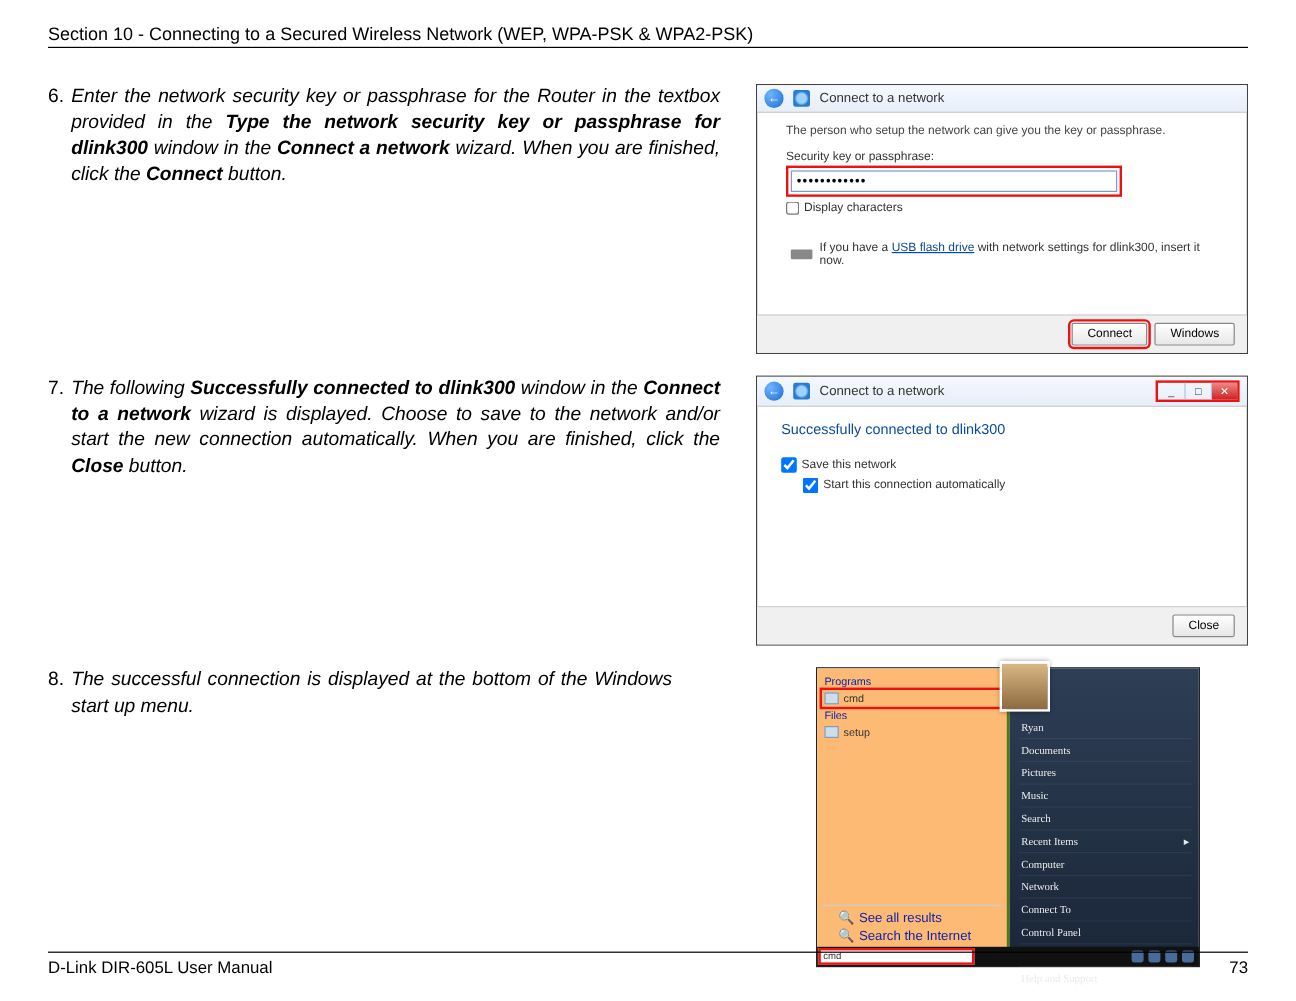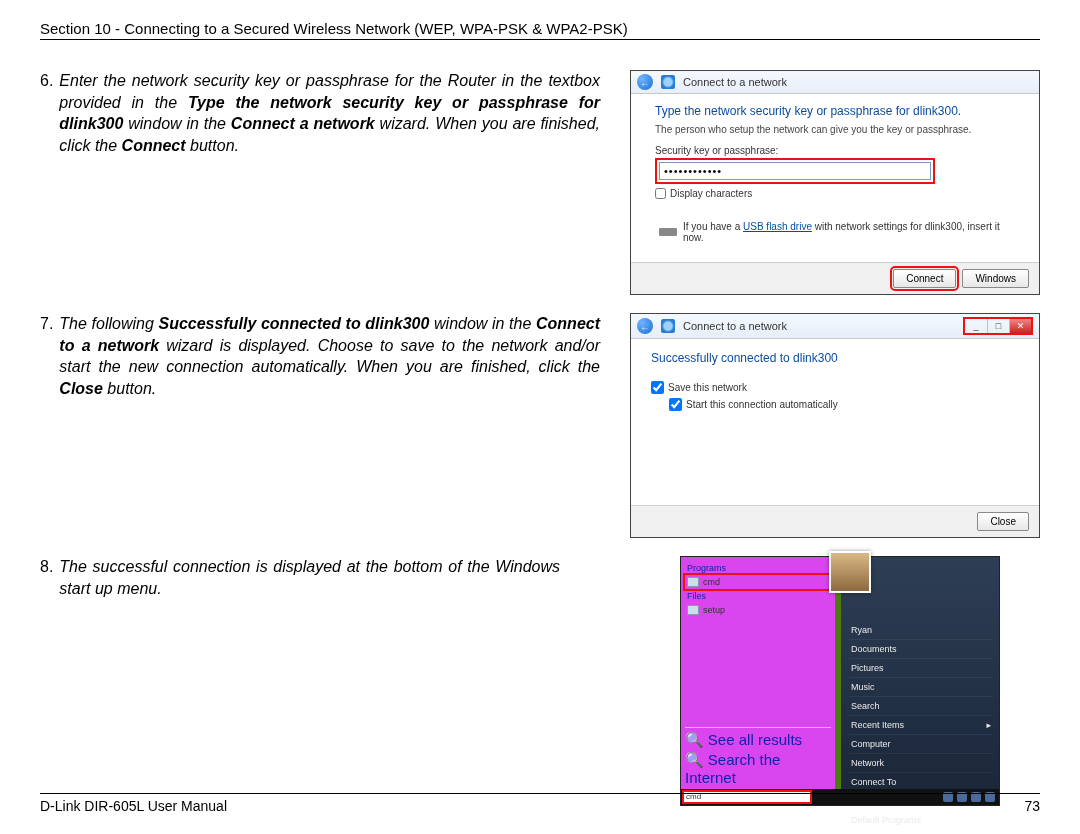--- a/index.html
+++ b/index.html
@@ -165,30 +165,31 @@
     border: 1px solid #222;
     width: 320px;
     height: 250px;
     margin-left: 50px;
     display: flex;
     position: relative;
     font-size: 9px;
   }
   .sm-left {
     flex: 0 0 160px;
-    background: #d946ef;
-    border-right: 6px solid #4d7c0f;
+    background: #fdba74;
+    border-right: 2px solid #4d7c0f;
     padding: 4px 4px 0 4px;
     position: relative;
   }
   .sm-right {
     flex: 1;
     background: linear-gradient(#2e3e55, #1a2638);
     color: #e8e8e8;
-    padding: 64px 6px 6px 8px;
+    padding: 40px 6px 6px 8px;
+    font-family: Liberation Serif, serif;
   }
   .avatar {
     position: absolute;
     top: -6px; right: -36px;
     width: 42px; height: 42px;
     border: 2px solid #fff;
     box-shadow: 0 0 4px rgba(0,0,0,.4);
     background: linear-gradient(#d9b886, #8d6a3f);
     z-index: 2;
   }
@@ -212,21 +213,21 @@
     color: #eaeaea;
     display: flex; justify-content: space-between;
   }
   .arrow { color: #eaeaea; }
   .sm-footer {
     position: absolute;
     bottom: 18px; left: 4px; right: 4px;
     border-top: 1px solid #ccc;
     padding-top: 2px;
   }
-  .sm-footer div { color: #12a; font-size: 15px; padding: 1px 0; }
+  .sm-footer div { color: #12a; font-size: 11px; padding: 1px 0; margin-left: 14px; }
   .sm-search {
     position: absolute;
     left: 0; right: 0; bottom: 0;
     display: flex;
     background: #111;
     height: 16px;
   }
   .sm-search .srch {
     flex: 0 0 130px;
     background: #fff;
@@ -270,21 +271,20 @@
       </div>
     </div>
     <div class="img-col">
       <div class="figure dlg1">
         <div class="dlg-titlebar">
           <div class="back-circle">←</div>
           <div class="net-icon"></div>
           <span>Connect to a network</span>
         </div>
         <div class="dlg-body">
-          <div class="blue-title">Type the network security key or passphrase for dlink300.</div>
           <div class="grey-text">The person who setup the network can give you the key or passphrase.</div>
           <div class="label-row">Security key or passphrase:</div>
           <div class="input-wrap">
             <input class="pw-input" value="••••••••••••" style="">
           </div>
           <label class="chk-row">
             <input type="checkbox" style="">
             <span>Display characters</span>
           </label>
           <div class="hint-row">

